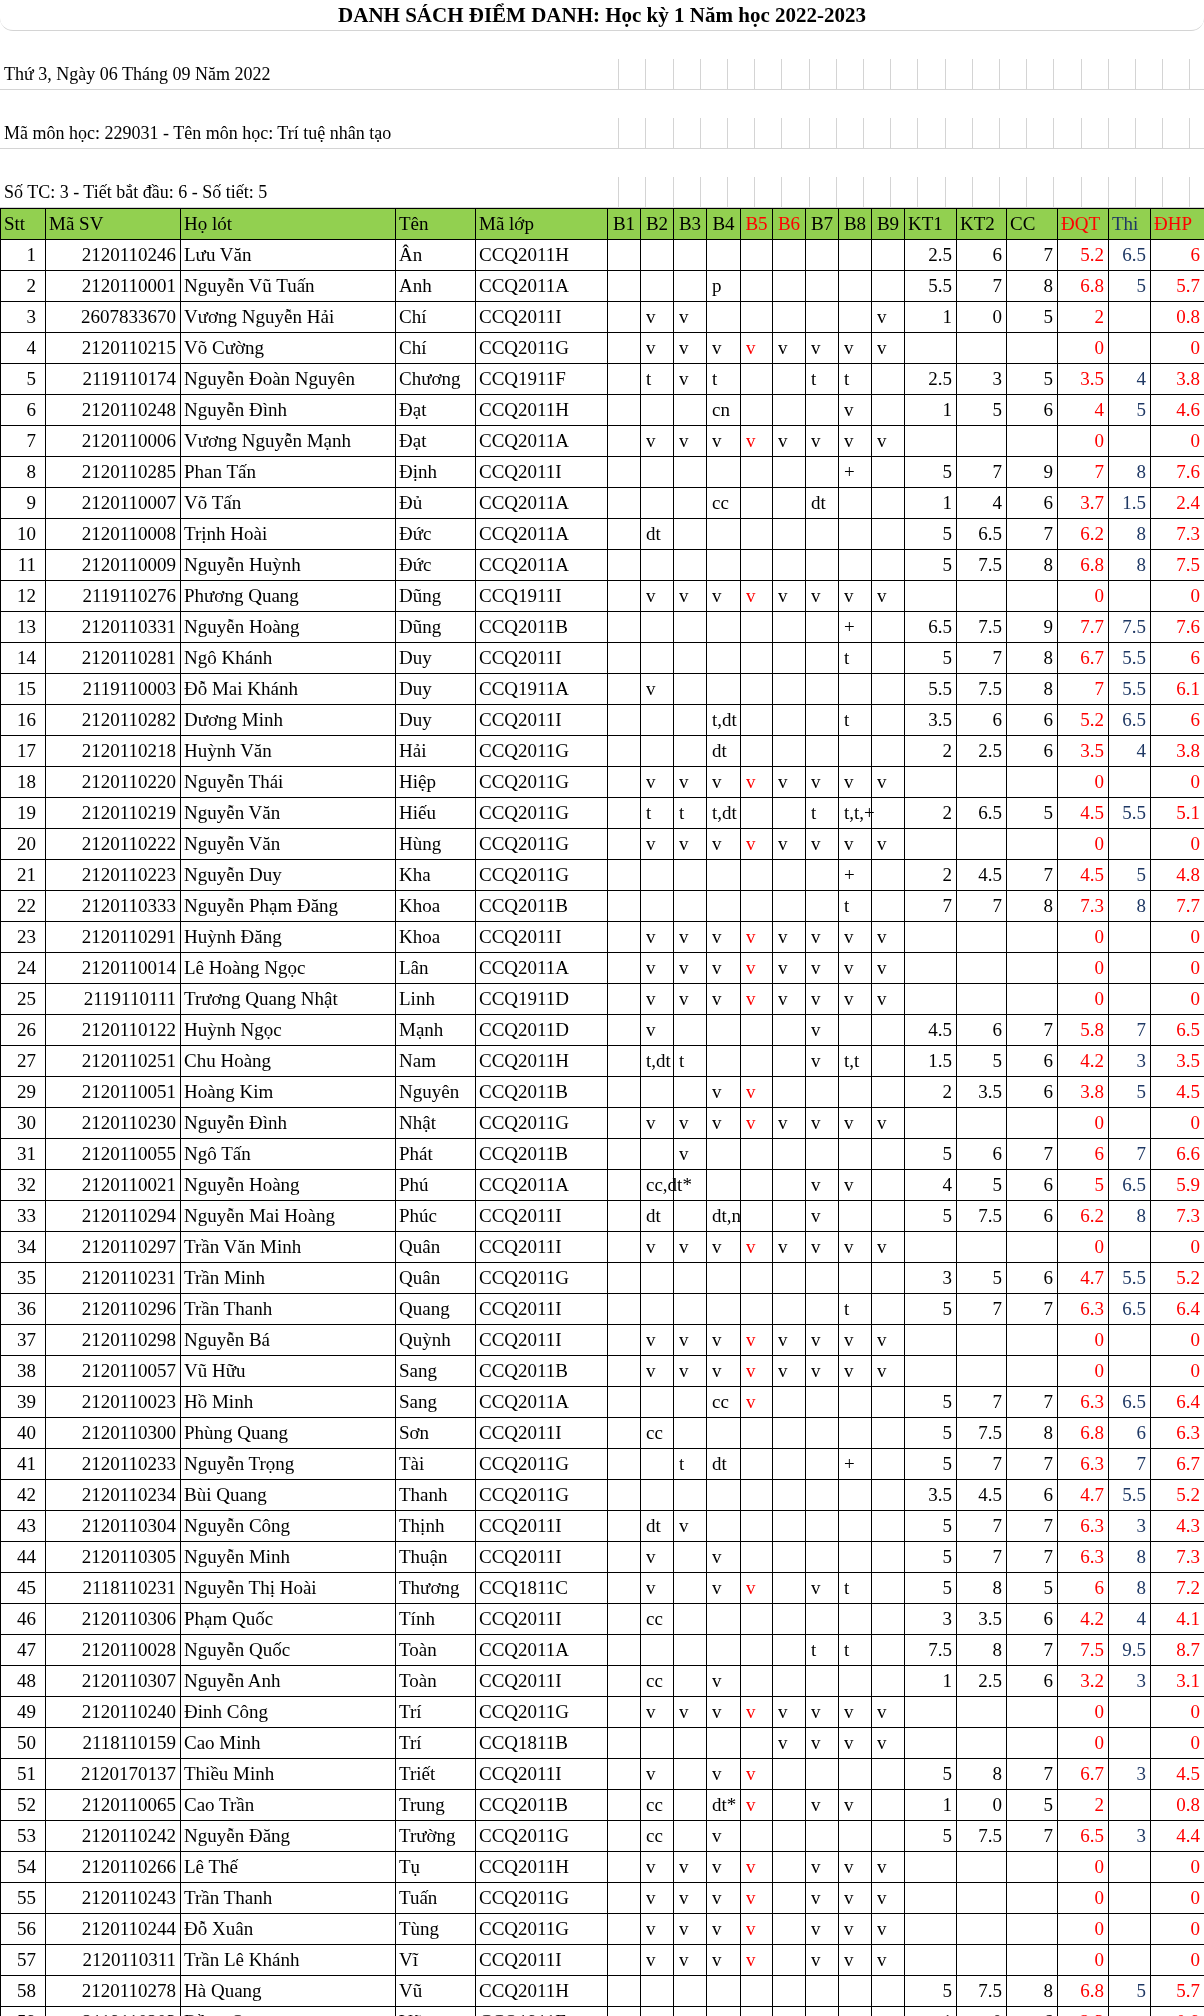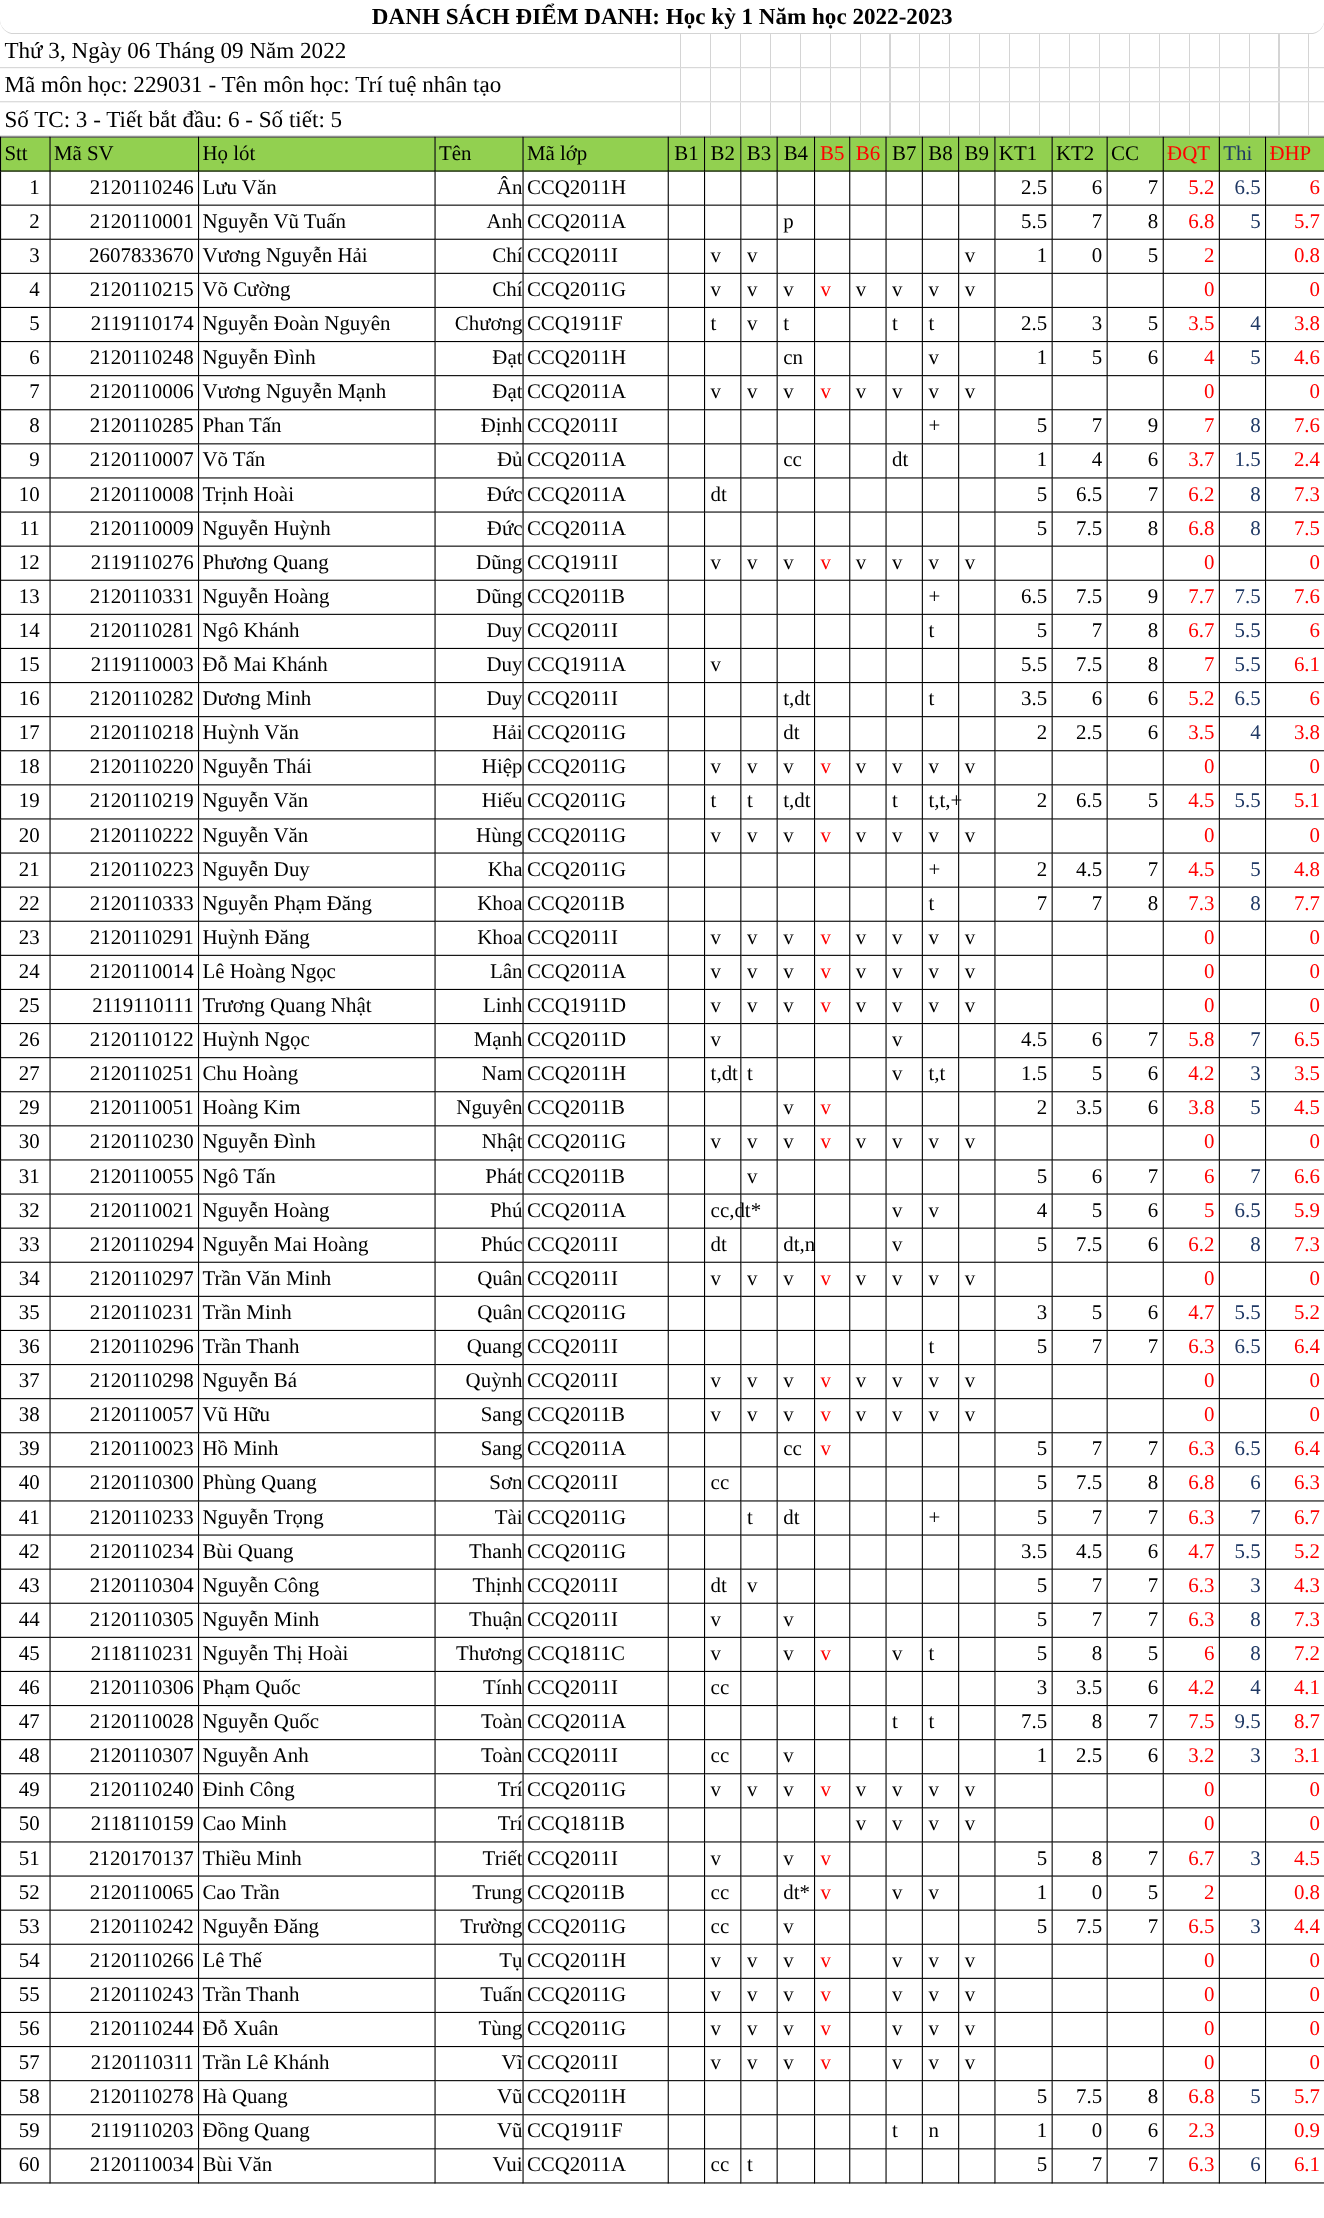--- a/index.html
+++ b/index.html
@@ -6,22 +6,22 @@
   html,body { margin:0; padding:0; }
   body {
     width:1204px; height:2016px; background:#fff; color:#000;
     font-family:"Liberation Serif","DejaVu Serif",serif; overflow:hidden; position:relative;
   }
   .title-row {
     height:31px; line-height:30px; text-align:center; font-weight:bold; font-size:21px;
     border-bottom:1px solid var(--lightline); box-sizing:border-box; white-space:nowrap;border-radius:13px;
   }
   .info-row {
-    height:31px; line-height:30px; font-size:21px; padding-left:4px;
-    border-bottom:1px solid var(--lightline); box-sizing:border-box; position:relative; white-space:nowrap;
+    height:31px; line-height:30px; font-size:18px; padding-left:4px;
+    border-bottom:1px solid var(--lightline); box-sizing:border-box; position:relative; white-space:nowrap;margin-top:28px;
   }
   .info-grid {
     position:absolute; top:0; bottom:0; left:592px; right:0; pointer-events:none;
     background:repeating-linear-gradient(90deg, transparent 0, transparent 26.2px, var(--lightline) 26.2px, var(--lightline) 27.2px);
   }
   table.sheet {
     border-collapse:collapse; table-layout:fixed; width:1204px; font-size:19px;
   }
   .sheet th, .sheet td {
     border:1px solid var(--grid); height:30px; padding:0; vertical-align:middle;
@@ -29,21 +29,21 @@
   }
   .sheet thead th {
     background:var(--green); font-weight:normal; text-align:left; padding-left:3px; height:30px;
   }
   .sheet thead th.mark-h { text-align:center; padding-left:0; }
   th.h-b5, th.h-b6, th.h-dqt, th.h-dhp { color:var(--red);margin-top:12px; }
   th.h-thi { color:var(--navy); }
   td.stt   { text-align:right; padding-right:9px; }
   td.id    { text-align:right; padding-right:4px; }
   td.name  { text-align:left; padding-left:3px; overflow:hidden; }
-  td.first { text-align:right; padding-left:3px; overflow:hidden; }
+  td.first { text-align:left; padding-left:3px; overflow:hidden; }
   td.klass { text-align:left; padding-left:3px; }
   td.mark  { text-align:left; padding-left:5px; }
   td.score { text-align:right; padding-right:4px; }
   td.b5    { color:var(--red); }
   td.dqt, td.dhp { color:var(--red); }
   td.thi   { color:var(--navy); }
 </style>
 </head>
 <body>
 

